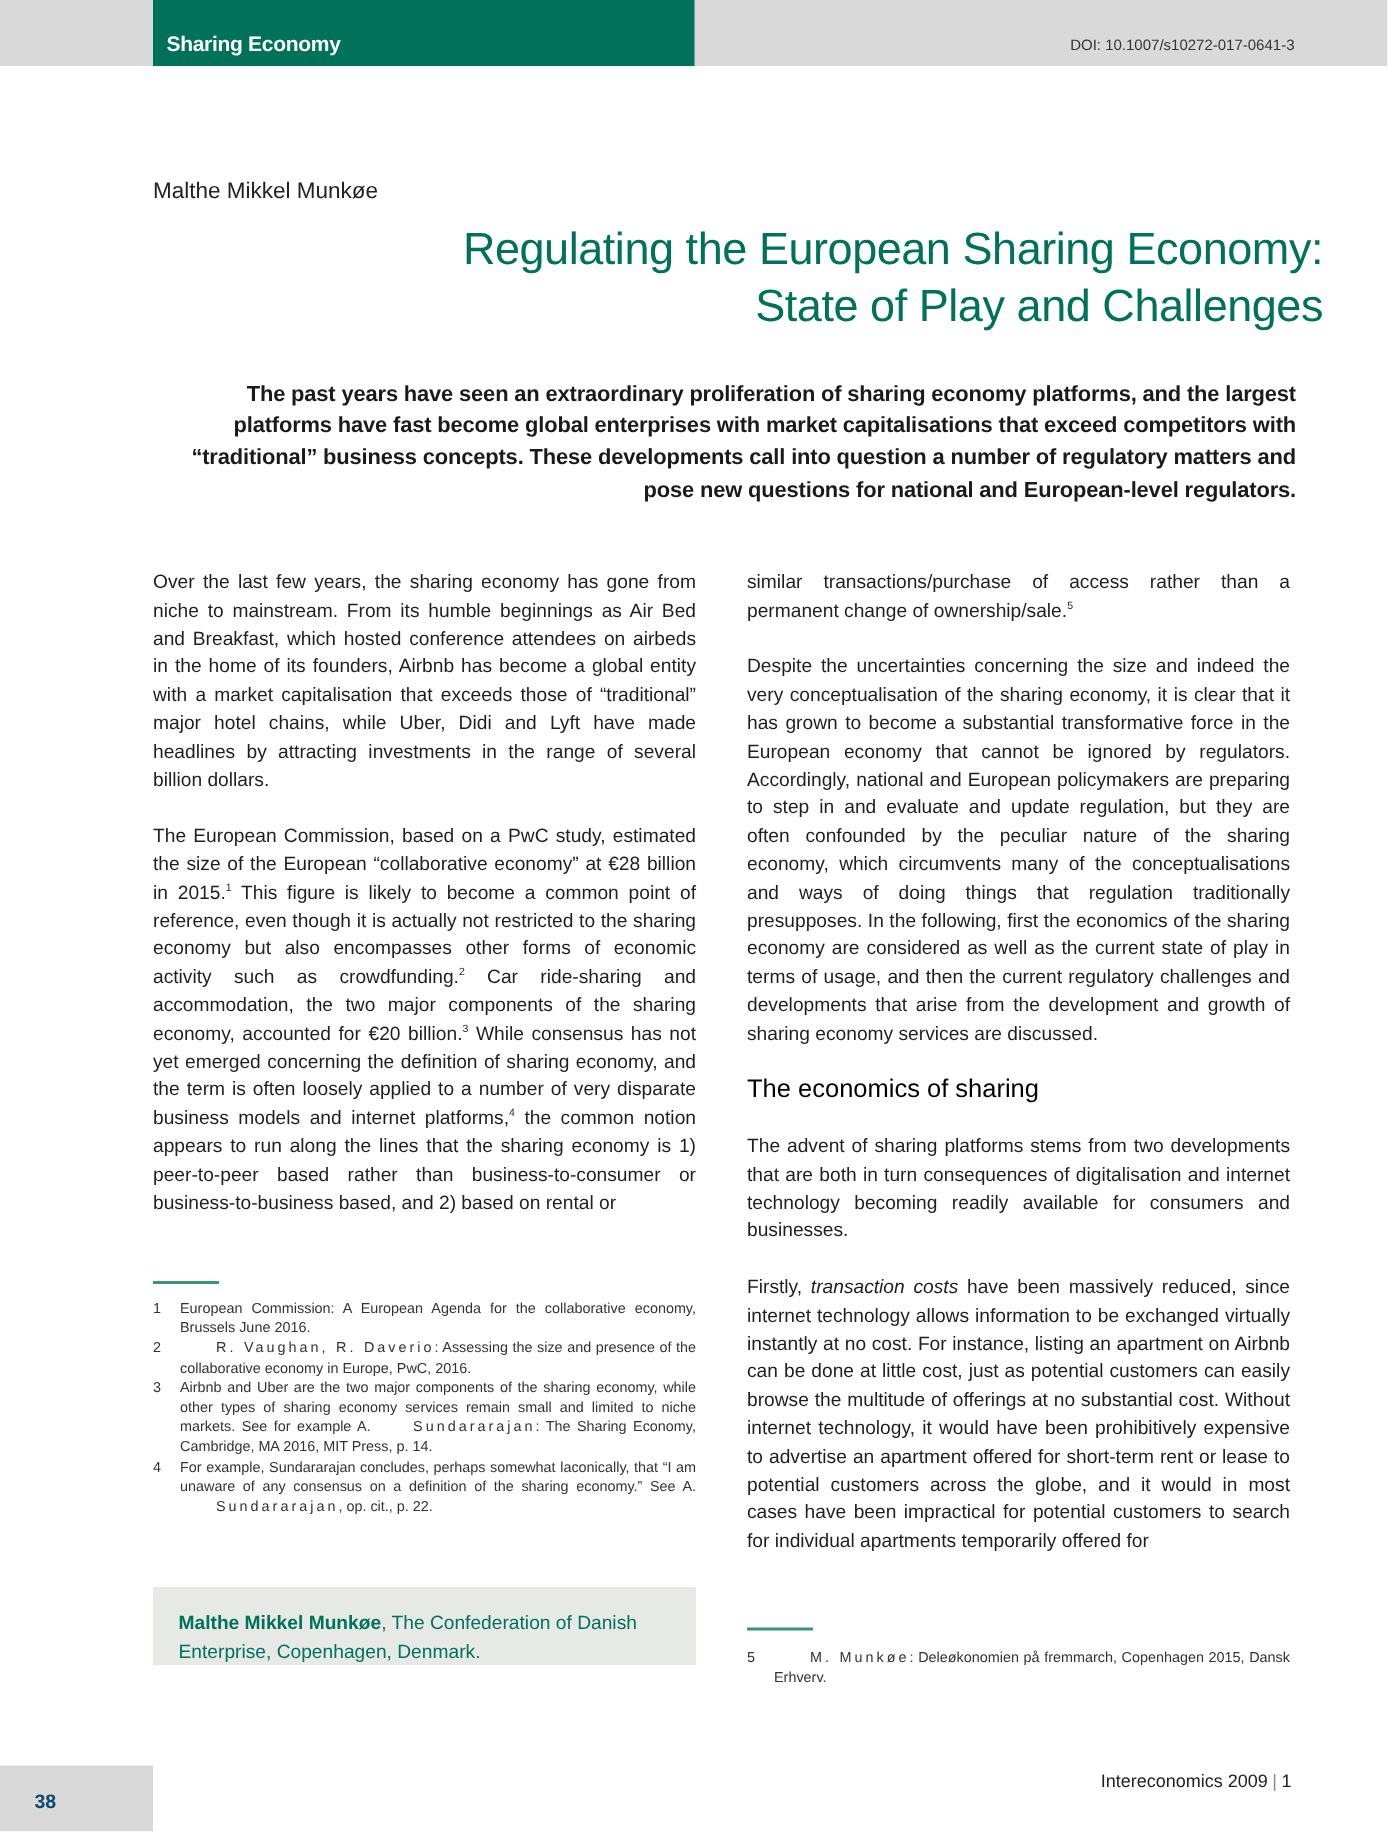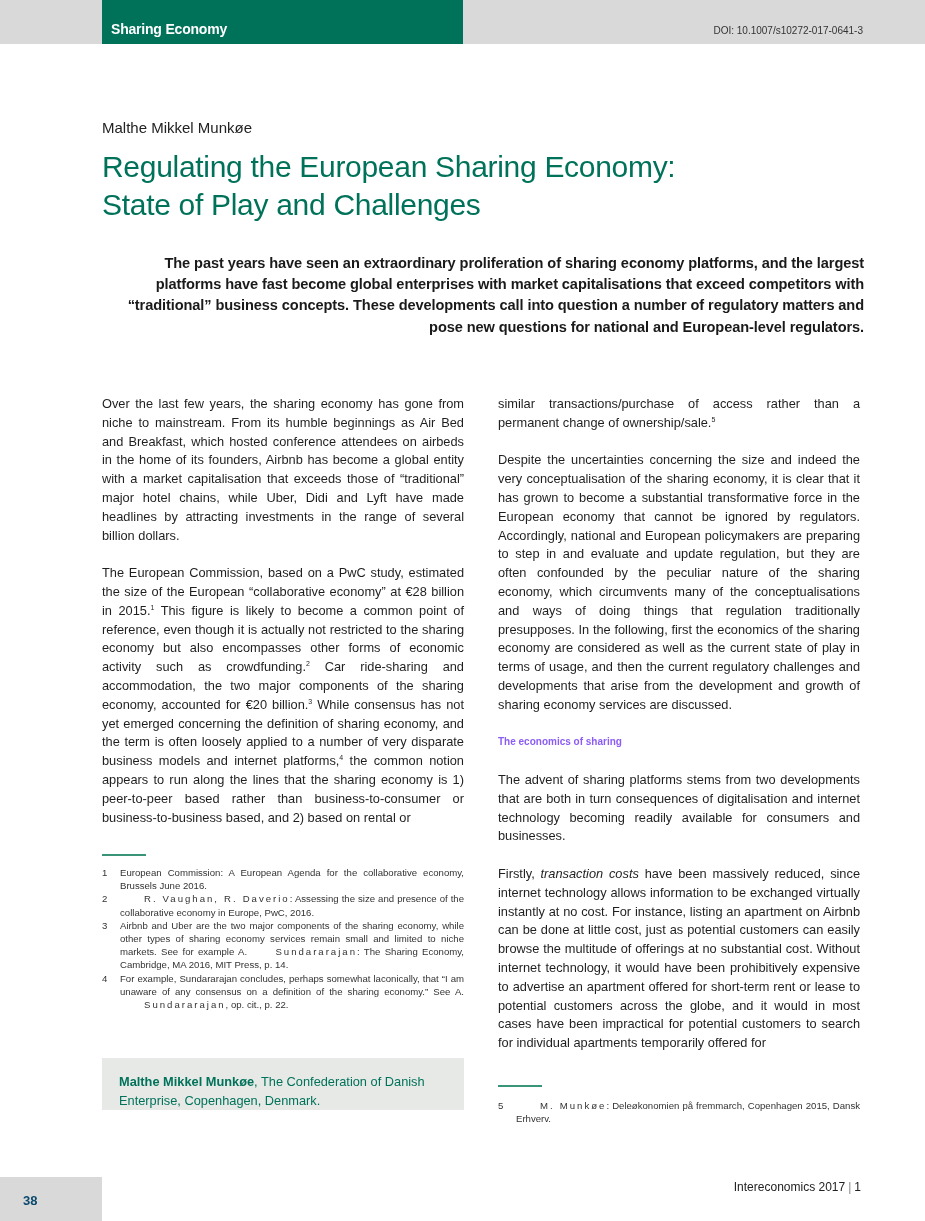--- a/index.html
+++ b/index.html
@@ -5,29 +5,29 @@
   * { box-sizing: border-box; margin: 0; padding: 0; }
   html, body { width: 925px; height: 1221px; background: #ffffff; overflow: hidden; }
   body { position: relative; font-family: "Liberation Sans", sans-serif; color: #1a1a1a; }
 
   .topbar { position: absolute; left: 0; top: 0; width: 925px; height: 44px; background: #d9d9d9; }
   .section-tab { position: absolute; left: 102px; top: 0; width: 361px; height: 44px; background: #00725a; }
   .section-tab span { position: absolute; left: 9px; top: 21px; font-size: 14px; font-weight: bold; color: #ffffff; letter-spacing: -0.2px; text-align: right; }
   .doi { position: absolute; right: 62px; top: 25px; font-size: 10px; color: #333; }
 
   .author { position: absolute; left: 102px; top: 119px; font-size: 15px; color: #222; }
-  .title { position: absolute; left: 102px; top: 148px; width: 780px; font-size: 30px; line-height: 38px; color: #00725a; font-weight: normal; letter-spacing: -0.3px; }
+  .title { position: absolute; left: 102px; top: 148px; width: 780px; font-size: 30px; line-height: 38px; color: #00725a; font-weight: normal; letter-spacing: -0.3px; text-align: right; }
   .abstract { position: absolute; left: 102px; top: 253px; width: 762px; font-size: 14.6px; line-height: 21.2px; font-weight: bold; color: #1a1a1a; letter-spacing: -0.1px; text-align: right; }
 
-  .col { position: absolute; width: 362px; font-size: 12.8px; line-height: 18.8px; text-align: justify; color: #1f1f1f; margin-top: 16px; }
+  .col { position: absolute; width: 362px; font-size: 12.8px; line-height: 18.8px; text-align: justify; color: #1f1f1f; }
   .col-left { left: 102px; top: 379px; }
   .col-right { left: 498px; top: 379px; }
   .col p { margin-bottom: 18.8px; }
   sup { font-size: 7px; vertical-align: super; line-height: 0; }
-  .subhead { color: #8b5cf6; font-weight: bold; font-size: 10px; margin-bottom: 18.8px; }
+  .subhead { color: #000000; font-weight: normal; font-size: 17px; margin-bottom: 18.8px; }
 
   .fn-rule { position: absolute; height: 2px; width: 44px; background: #3a9478; }
   .footnotes { position: absolute; font-size: 9.6px; line-height: 13.2px; color: #333; text-align: justify; width: 362px; }
   .fn { display: flex; }
   .fn .num { width: 18px; flex: none; }
   .fn .txt { flex: 1; }
   .spaced { letter-spacing: 2px; padding-left: 24px; }
 
   .bio-box { position: absolute; left: 102px; top: 1058px; width: 362px; height: 52px; background: #e6e9e6; padding: 15px 17px; font-size: 12.8px; line-height: 18.6px; color: #00725a; }
   .bio-box b { font-weight: bold; }
@@ -95,14 +95,14 @@
   <div class="fn">
     <span class="num">5</span>
     <span class="txt"><span class="spaced">M. Munkøe</span><span>: Deleøkonomien på fremmarch, Copenhagen 2015, Dansk Erhverv.</span></span>
   </div>
 </div>
 
 <div class="pagebox">
   <span>38</span>
 </div>
 <div class="journal">
-  <span>Intereconomics 2017</span><span class="sep">|</span><span>1</span>
+  <span>Intereconomics 2009</span><span class="sep">|</span><span>1</span>
 </div>
 
 </body></html>

